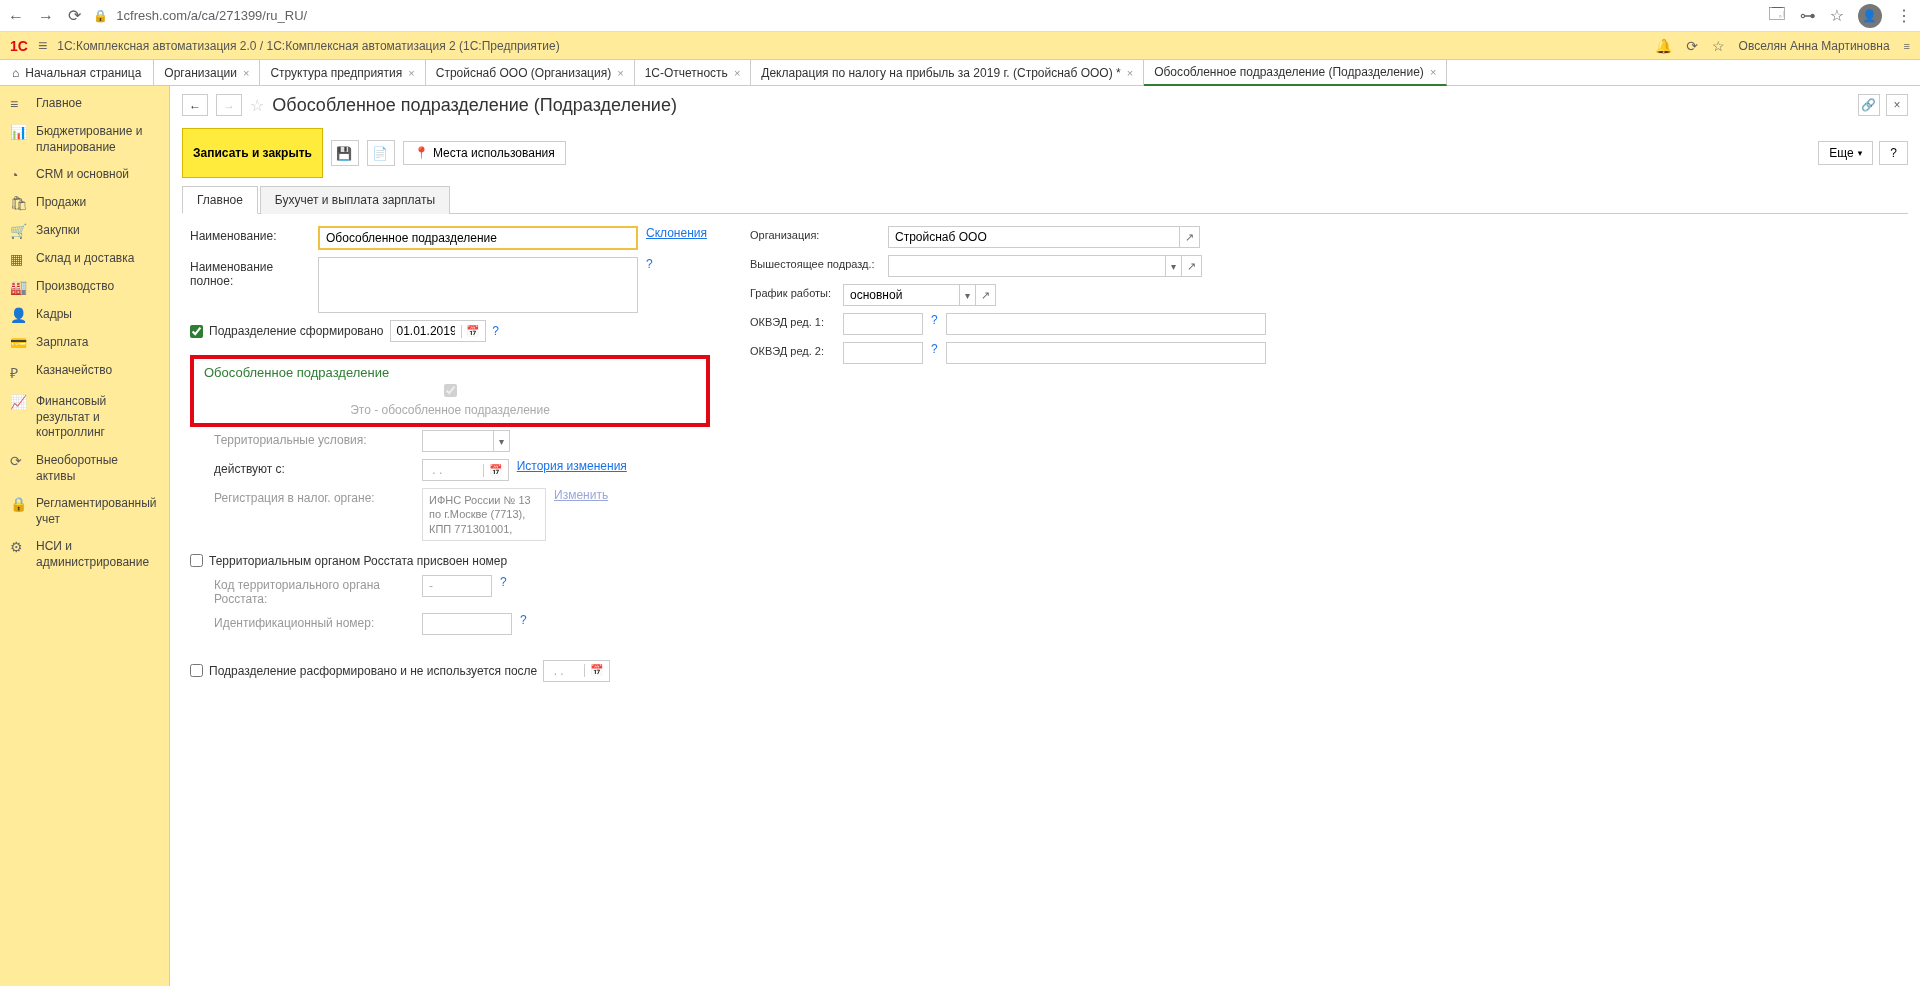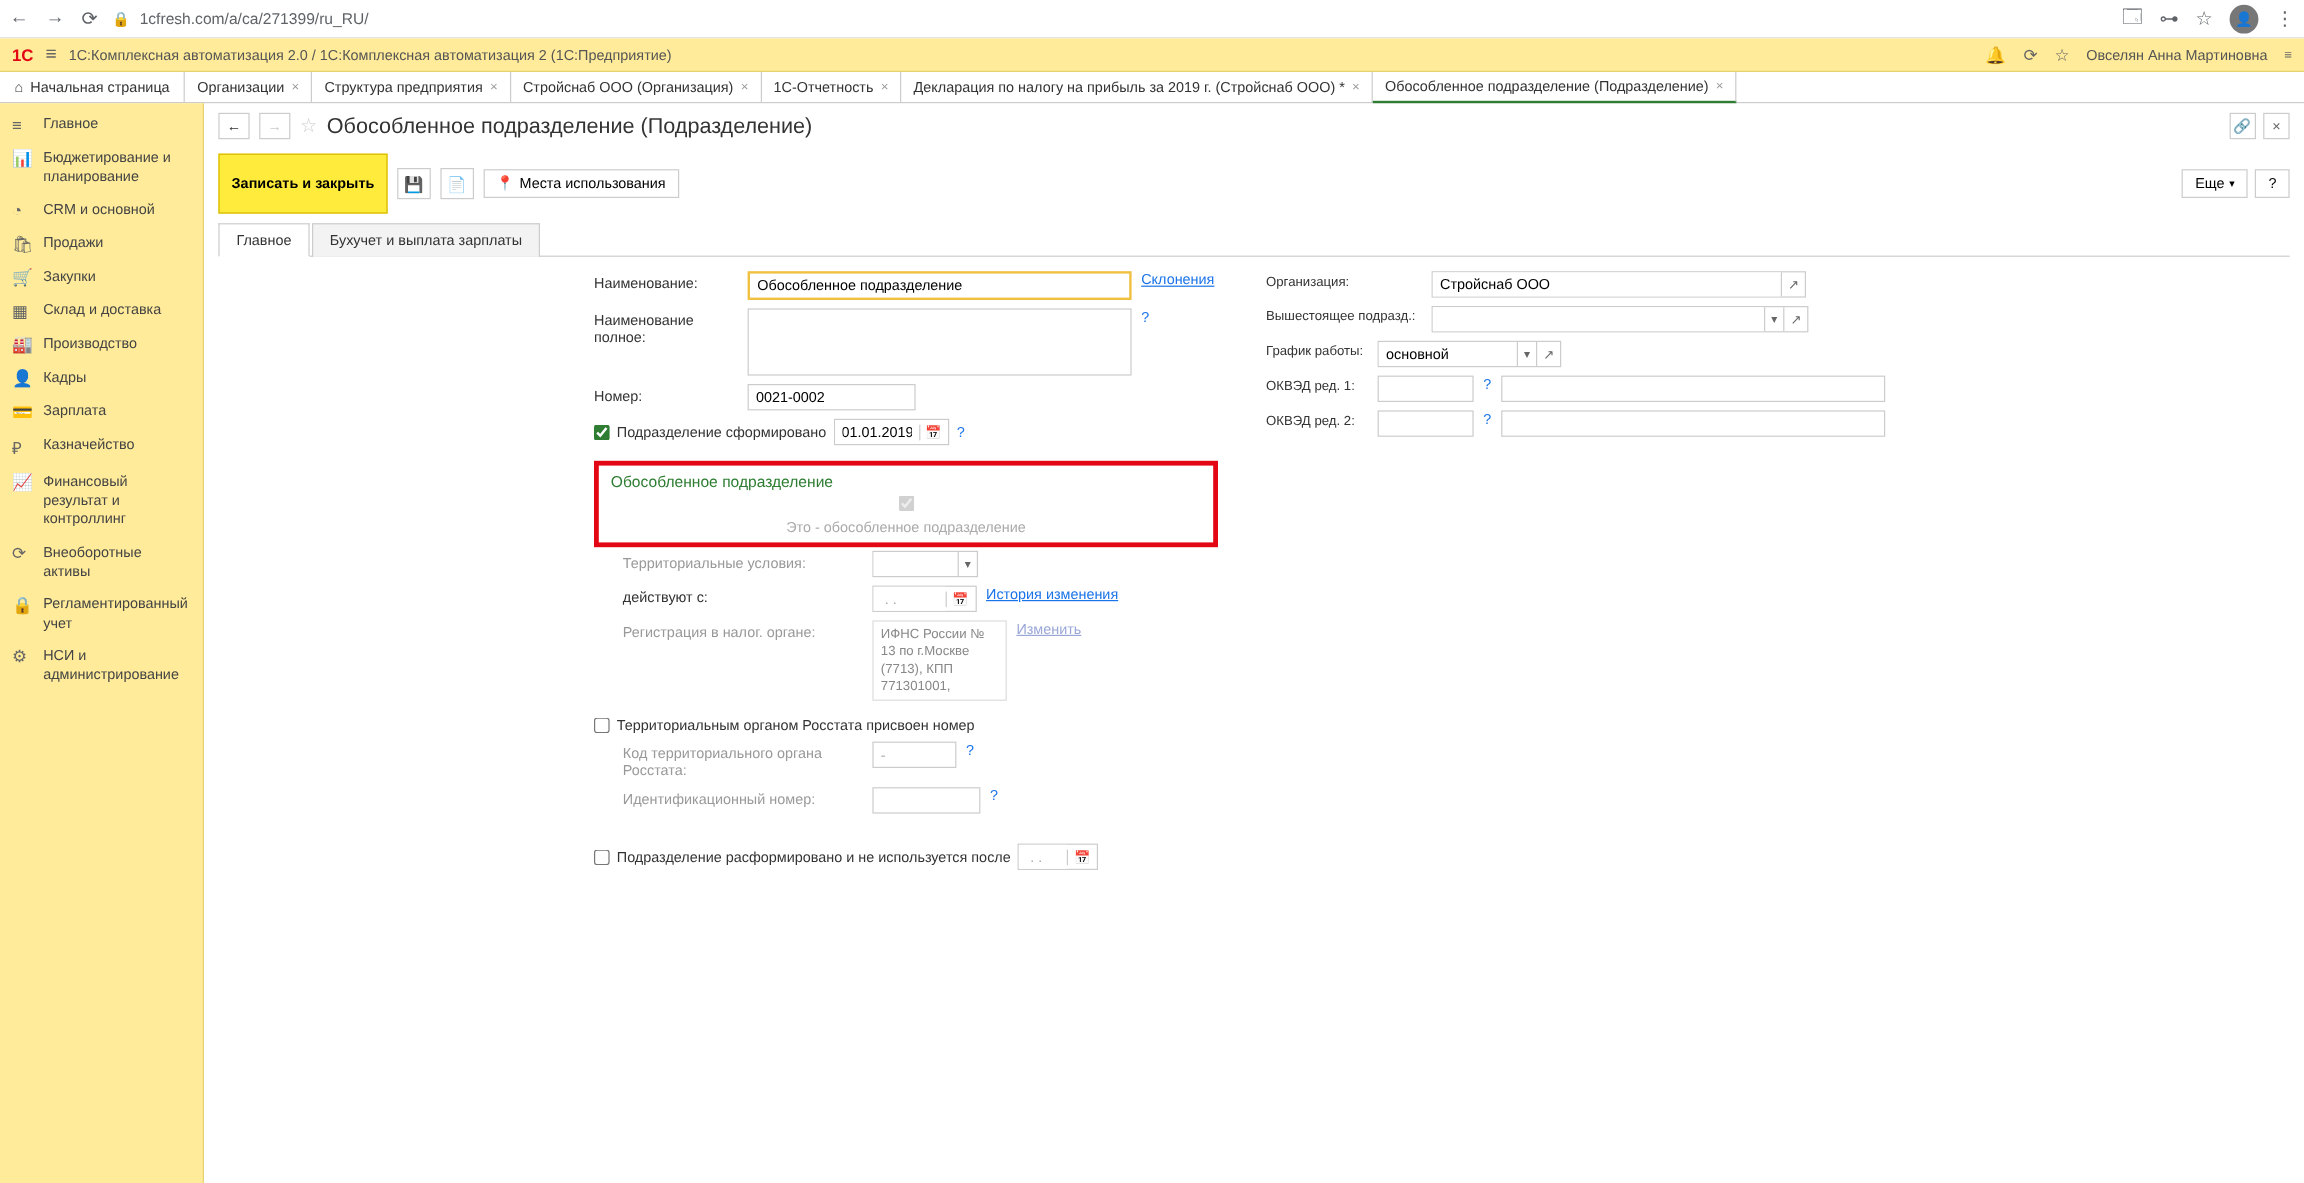--- a/index.html
+++ b/index.html
@@ -50,21 +50,21 @@
 .btn-icon { width: 28px; height: 26px; border: 1px solid #ccc; background: #fff; display: inline-flex; align-items: center; justify-content: center; cursor: pointer; font-size: 13px; color: #555; }
 .btn-white { border: 1px solid #ccc; background: #fff; padding: 4px 10px; font-size: 12px; cursor: pointer; display: inline-flex; align-items: center; gap: 4px; }
 .toolbar-right { margin-left: auto; display: flex; gap: 6px; }
 
 
 .sub-tabs { display: flex; border-bottom: 1px solid #ccc; margin: 0 12px; }
 .sub-tab { padding: 6px 14px; font-size: 12px; border: 1px solid #ccc; border-bottom: none; margin-right: 2px; margin-bottom: -1px; cursor: pointer; background: #f3f3f3; }
 .sub-tab.active { background: #fff; border-bottom: 1px solid #fff; }
 
 
-.form-body { padding: 12px 20px; display: flex; gap: 40px; justify-content: center; }
+.form-body { padding: 12px 20px; display: flex; gap: 40px; }
 .form-col { display: flex; flex-direction: column; gap: 7px; }
 .form-col-left { width: 520px; }
 .form-col-right { width: 540px; }
 .frow { display: flex; align-items: flex-start; gap: 8px; }
 .flabel { width: 120px; font-size: 12px; color: #333; padding-top: 3px; }
 .flabel-wide { width: 200px; font-size: 12px; color: #333; padding-top: 3px; margin-left: 24px; }
 .flabel-right { width: 130px; font-size: 11px; color: #333; padding-top: 3px; }
 .finput { border: 1px solid #ccc; padding: 3px 6px; font-size: 12px; }
 .finput-name { width: 320px; border: 2px solid #f0c040; }
 .ftextarea { width: 320px; height: 56px; border: 1px solid #ccc; padding: 3px 6px; font-size: 12px; resize: none; }
@@ -77,21 +77,21 @@
 .date-wrap input { border: none; padding: 3px 6px; width: 70px; font-size: 12px; }
 .date-cal { padding: 0 5px; color: #666; cursor: pointer; border-left: 1px solid #ccc; font-size: 11px; }
 
 
 .red-box { border: 4px solid #e30613; padding: 6px 10px; margin-top: 6px; }
 .section-title-green { color: #2e7d32; font-size: 13px; margin-bottom: 4px; }
 .disabled-row { color: #aaa; font-size: 12px; display: flex; align-items: center; gap: 6px; flex-direction: column; }
 .disabled-row input[type=checkbox]:disabled { accent-color: #aaa; }
 
 .muted-label { color: #999; font-size: 12px; }
-.readonly-field { border: 1px solid #ddd; padding: 4px 6px; font-size: 11px; color: #888; width: 112px; line-height: 1.3; }
+.readonly-field { border: 1px solid #ddd; padding: 4px 6px; font-size: 11px; color: #888; width: 124px; line-height: 1.3; }
 
 
 .sel-wrap { display: inline-flex; border: 1px solid #ccc; }
 .sel-wrap input { border: none; padding: 3px 6px; font-size: 12px; }
 .sel-btn { border-left: 1px solid #ccc; padding: 0 5px; color: #666; font-size: 10px; cursor: pointer; display: inline-flex; align-items: center; }
 .sel-ext { border-left: 1px solid #ccc; padding: 0 5px; color: #666; font-size: 11px; cursor: pointer; display: inline-flex; align-items: center; }
 
 </style>
 </head>
 <body>
@@ -259,24 +259,20 @@
         <div class="frow">
           <span class="flabel">Наименование:</span>
           <input class="finput finput-name" value="Обособленное подразделение" style="">
           <a class="link">Склонения</a>
         </div>
         <div class="frow">
           <span class="flabel">Наименование полное:</span>
           <textarea class="ftextarea" style=""></textarea>
           <span class="qmark">?</span>
         </div>
-        <div class="frow">
-          <span class="flabel">Номер:</span>
-          <input class="finput fnum" value="0021-0002" style="">
-        </div>
         <div class="checkbox-row">
           <input type="checkbox" checked="" style="">
           <span>Подразделение сформировано</span>
           <span class="date-wrap">
             <input value="01.01.2019" style="">
             <span class="date-cal">📅</span>
           </span>
           <span class="qmark">?</span>
         </div>
 

